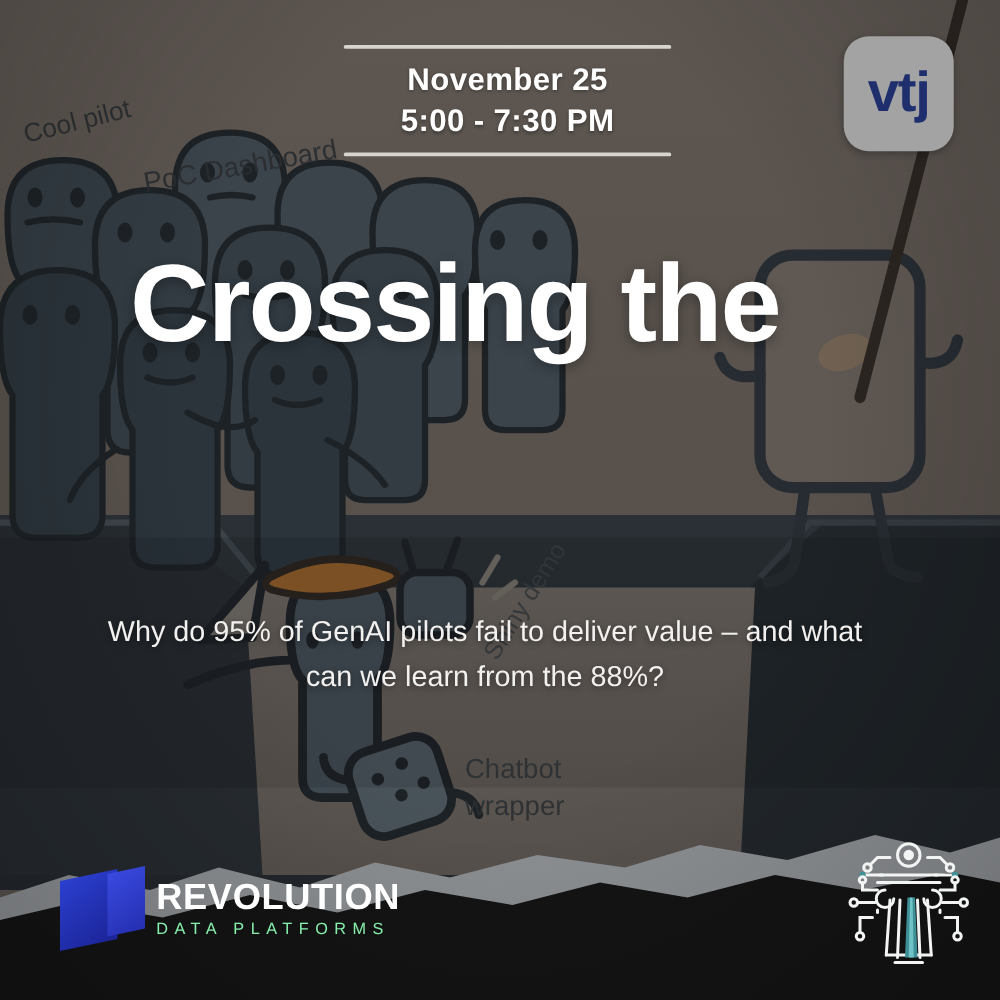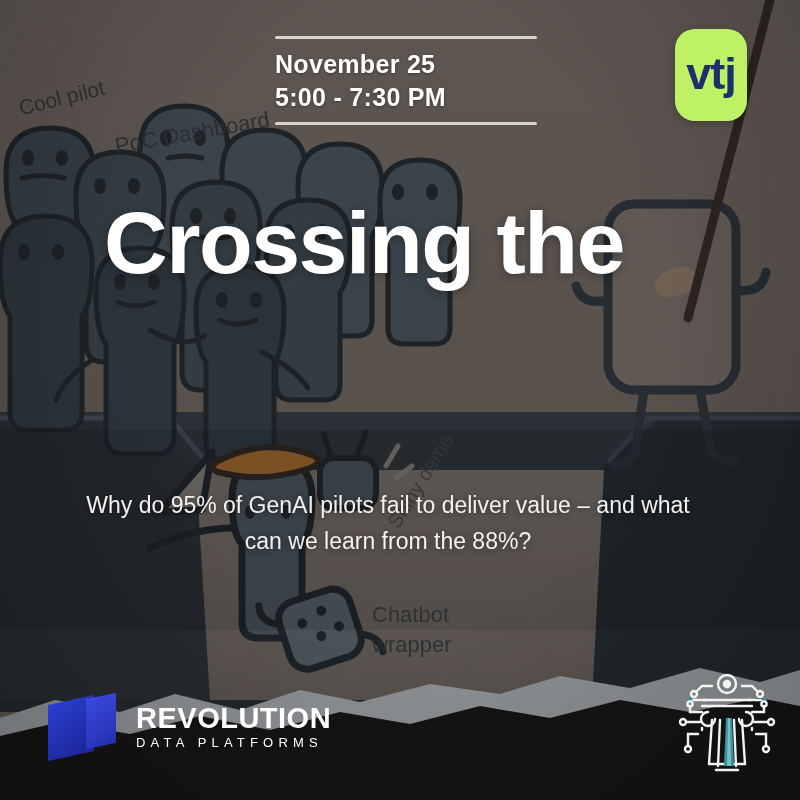--- a/index.html
+++ b/index.html
@@ -14,36 +14,36 @@
     width:800px;height:800px;
     overflow:hidden;
     background:#5a534e;
   }
   .layer{position:absolute;top:0;left:0;width:800px;height:800px;}
   .art{pointer-events:none;}
 
   
   #date-block{
     position:absolute;left:275px;top:36px;width:262px;
-    z-index:40;
+    text-align:center;z-index:40;
   }
   .rule{
     height:3px;background:#d7d3cd;border-radius:2px;width:100%;
   }
   #date-text{
     color:#ffffff;font-weight:bold;font-size:25px;line-height:33px;
     letter-spacing:.3px;padding:9px 0 8px 0;
     text-shadow:0 1px 3px rgba(0,0,0,.35);
   }
   #date-text div{white-space:nowrap;}
 
   
   #vtj-logo{
-    position:absolute;left:675px;top:29px;width:72px;height:92px;
-    background:#bef264;border-radius:20px;z-index:45;
+    position:absolute;left:675px;top:29px;width:88px;height:92px;
+    background:#a3a3a3;border-radius:20px;z-index:45;
     display:flex;align-items:center;justify-content:center;
     box-shadow:0 2px 6px rgba(0,0,0,.25);
   }
   #vtj-logo-text{
     color:#1f2f6e;font-weight:bold;font-size:45px;line-height:45px;
     letter-spacing:-1px;margin-top:-4px;
   }
 
   
   #headline{
@@ -72,39 +72,39 @@
   #annot-poc{left:114px;top:120px;transform:rotate(-10deg);font-size:22px;}
   #annot-shiny{left:368px;top:470px;transform:rotate(-58deg);font-size:20px;color:#33373a;}
   #annot-chatbot{
     left:372px;top:600px;font-size:22px;color:#2c3033;
     line-height:30px;white-space:normal;width:120px;
   }
 
   
   #rev-logo{
     position:absolute;left:48px;top:696px;z-index:46;
-    display:flex;align-items:center;gap:14px;
+    display:flex;align-items:center;gap:3px;
   }
   #rev-mark{position:relative;width:74px;height:62px;}
   #rev-mark .p1{
     position:absolute;left:0;top:4px;width:46px;height:56px;
     background:linear-gradient(150deg,#2b3fd0,#1b2496);
     transform:skewY(-12deg);
   }
   #rev-mark .p2{
     position:absolute;left:38px;top:0px;width:30px;height:50px;
     background:linear-gradient(150deg,#3a4ae0,#242fb0);
     transform:skewY(-12deg);
   }
   #rev-words{display:flex;flex-direction:column;}
   #rev-title{
     color:#fff;font-weight:bold;font-size:29px;line-height:31px;letter-spacing:.5px;
   }
   #rev-sub{
-    color:#ffffff;font-size:13px;line-height:17px;letter-spacing:5.2px;
+    color:#86efac;font-size:13px;line-height:17px;letter-spacing:5.2px;
   }
 
   #pillar-logo{position:absolute;left:672px;top:660px;width:110px;height:115px;z-index:46;}
 
   
   #vignette{
     position:absolute;inset:0;z-index:35;pointer-events:none;
     background:radial-gradient(ellipse at 50% 40%,rgba(0,0,0,0) 45%,rgba(0,0,0,.22) 100%);
   }
 </style>

